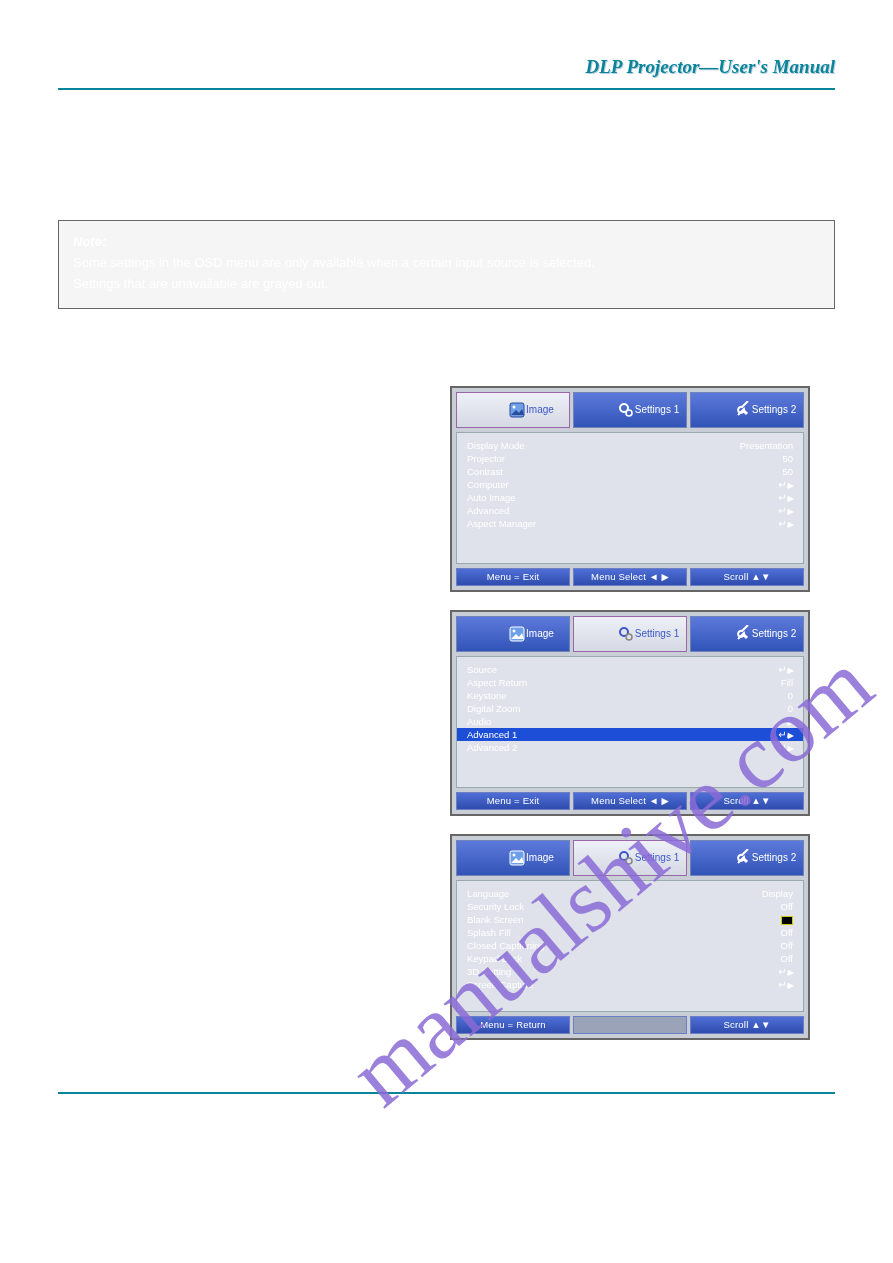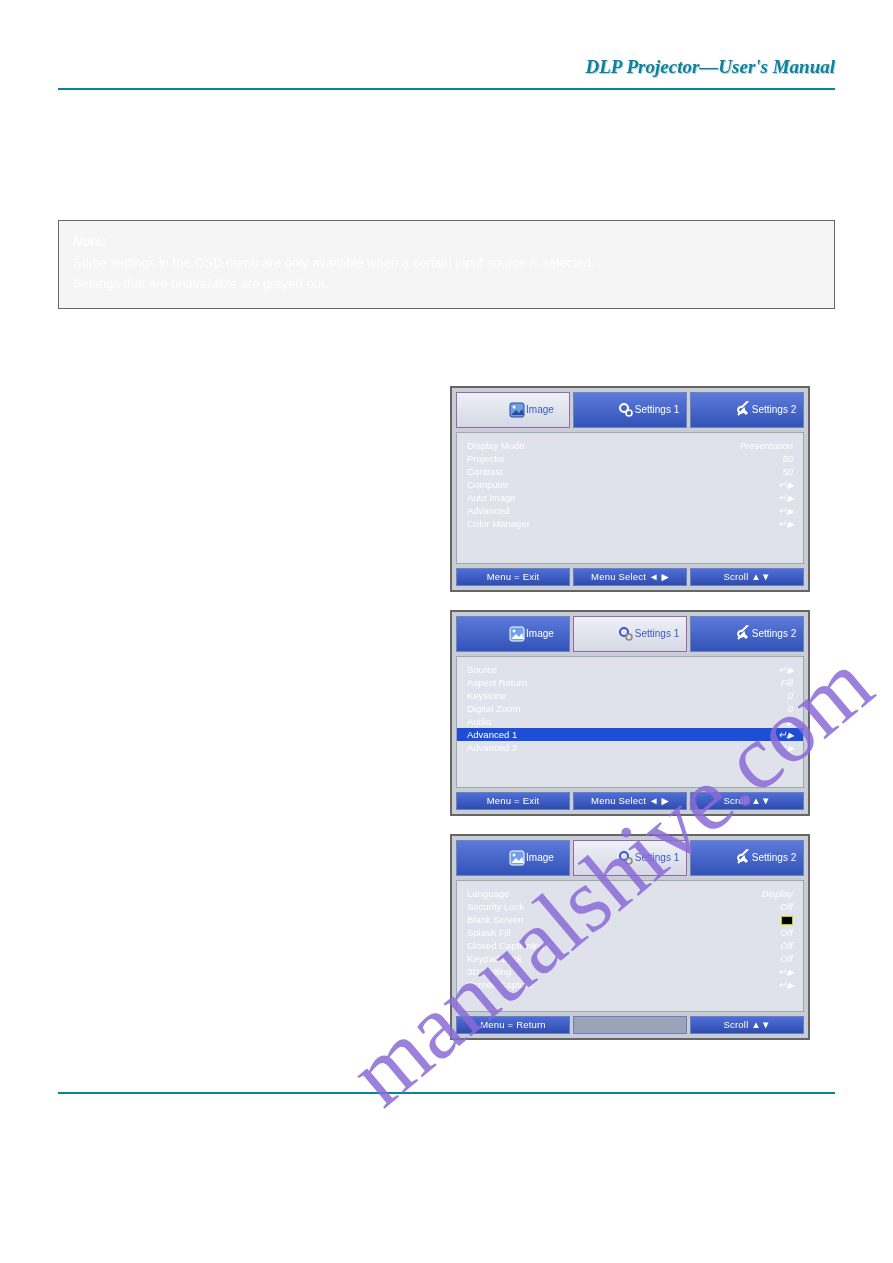--- a/index.html
+++ b/index.html
@@ -121,21 +121,21 @@
     color:#fff;
     gap:48px;
   }
   .osd .row.sel{
     background:#1d4ed8;color:#fff;
     margin-left:-10px;margin-right:-10px;padding-left:10px;padding-right:10px;
   }
   .osd .bc{
     text-align:center;color:#3a58c9;font-size:9.5px;padding-bottom:4px;
   }
-  .rv{white-space:nowrap;font-style:italic;}
+  .rv{white-space:nowrap;}
   .rv .enter{font-size:10px;}
   .rv .lrsmall{font-size:8px;letter-spacing:-1px;}
   .pbox{display:inline-block;border:1px solid #999;font-size:8px;padding:0 2px;line-height:10px;}
   .blk{display:inline-block;width:12px;height:9px;background:#000;border:1px solid #cc0;vertical-align:middle;}
 
   .osd .footer{display:flex;gap:3px;margin-top:4px;height:18px;}
   .fbtn{
     flex:1;background:linear-gradient(#4f6fd6,#2f4cae);
     border:1px solid #6b7ec2;color:#fff;font-size:9.5px;
     display:flex;align-items:center;justify-content:center;letter-spacing:.2px;
@@ -270,21 +270,21 @@
             </div>
             <div class="row">
               <span>Auto Image</span>
               <span class="rv"><span class="enter">↵</span><span class="lrsmall">/▶</span></span>
             </div>
             <div class="row">
               <span>Advanced</span>
               <span class="rv"><span class="enter">↵</span><span class="lrsmall">/▶</span></span>
             </div>
             <div class="row">
-              <span>Color Manager</span>
+              <span>Aspect Manager</span>
               <span class="rv"><span class="enter">↵</span><span class="lrsmall">/▶</span></span>
             </div>
           </div>
         <div class="footer">
           <div class="fbtn">Menu = Exit</div>
           <div class="fbtn">Menu Select ◄ ▶</div>
           <div class="fbtn">Scroll ▲▼</div>
         </div>
       </div>
 

